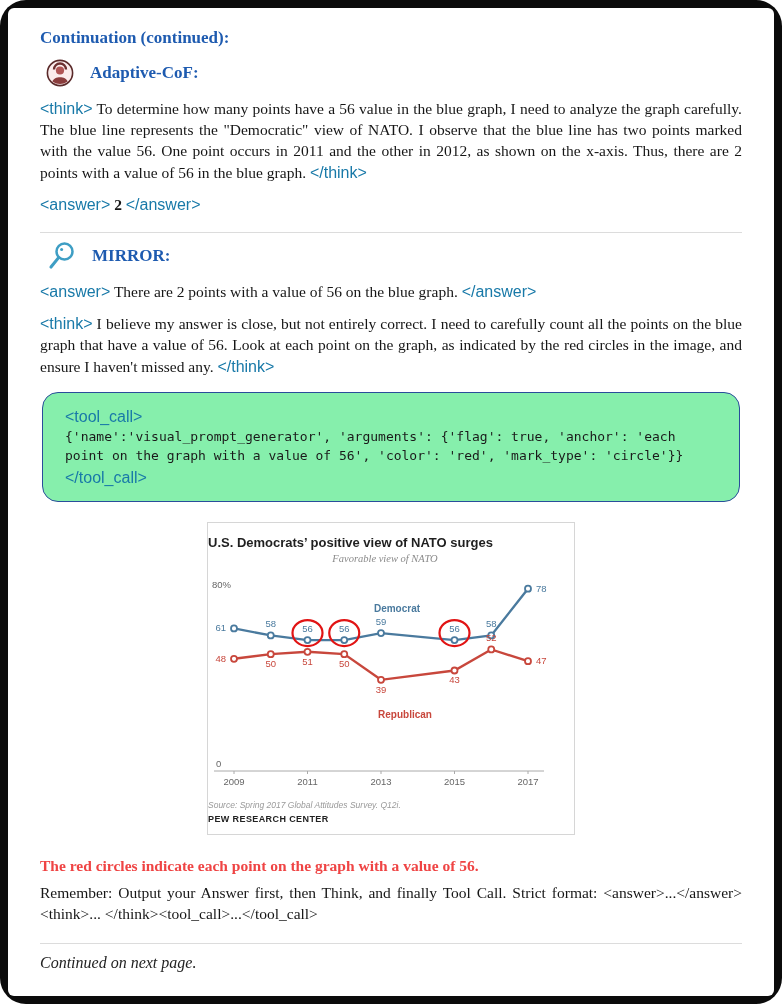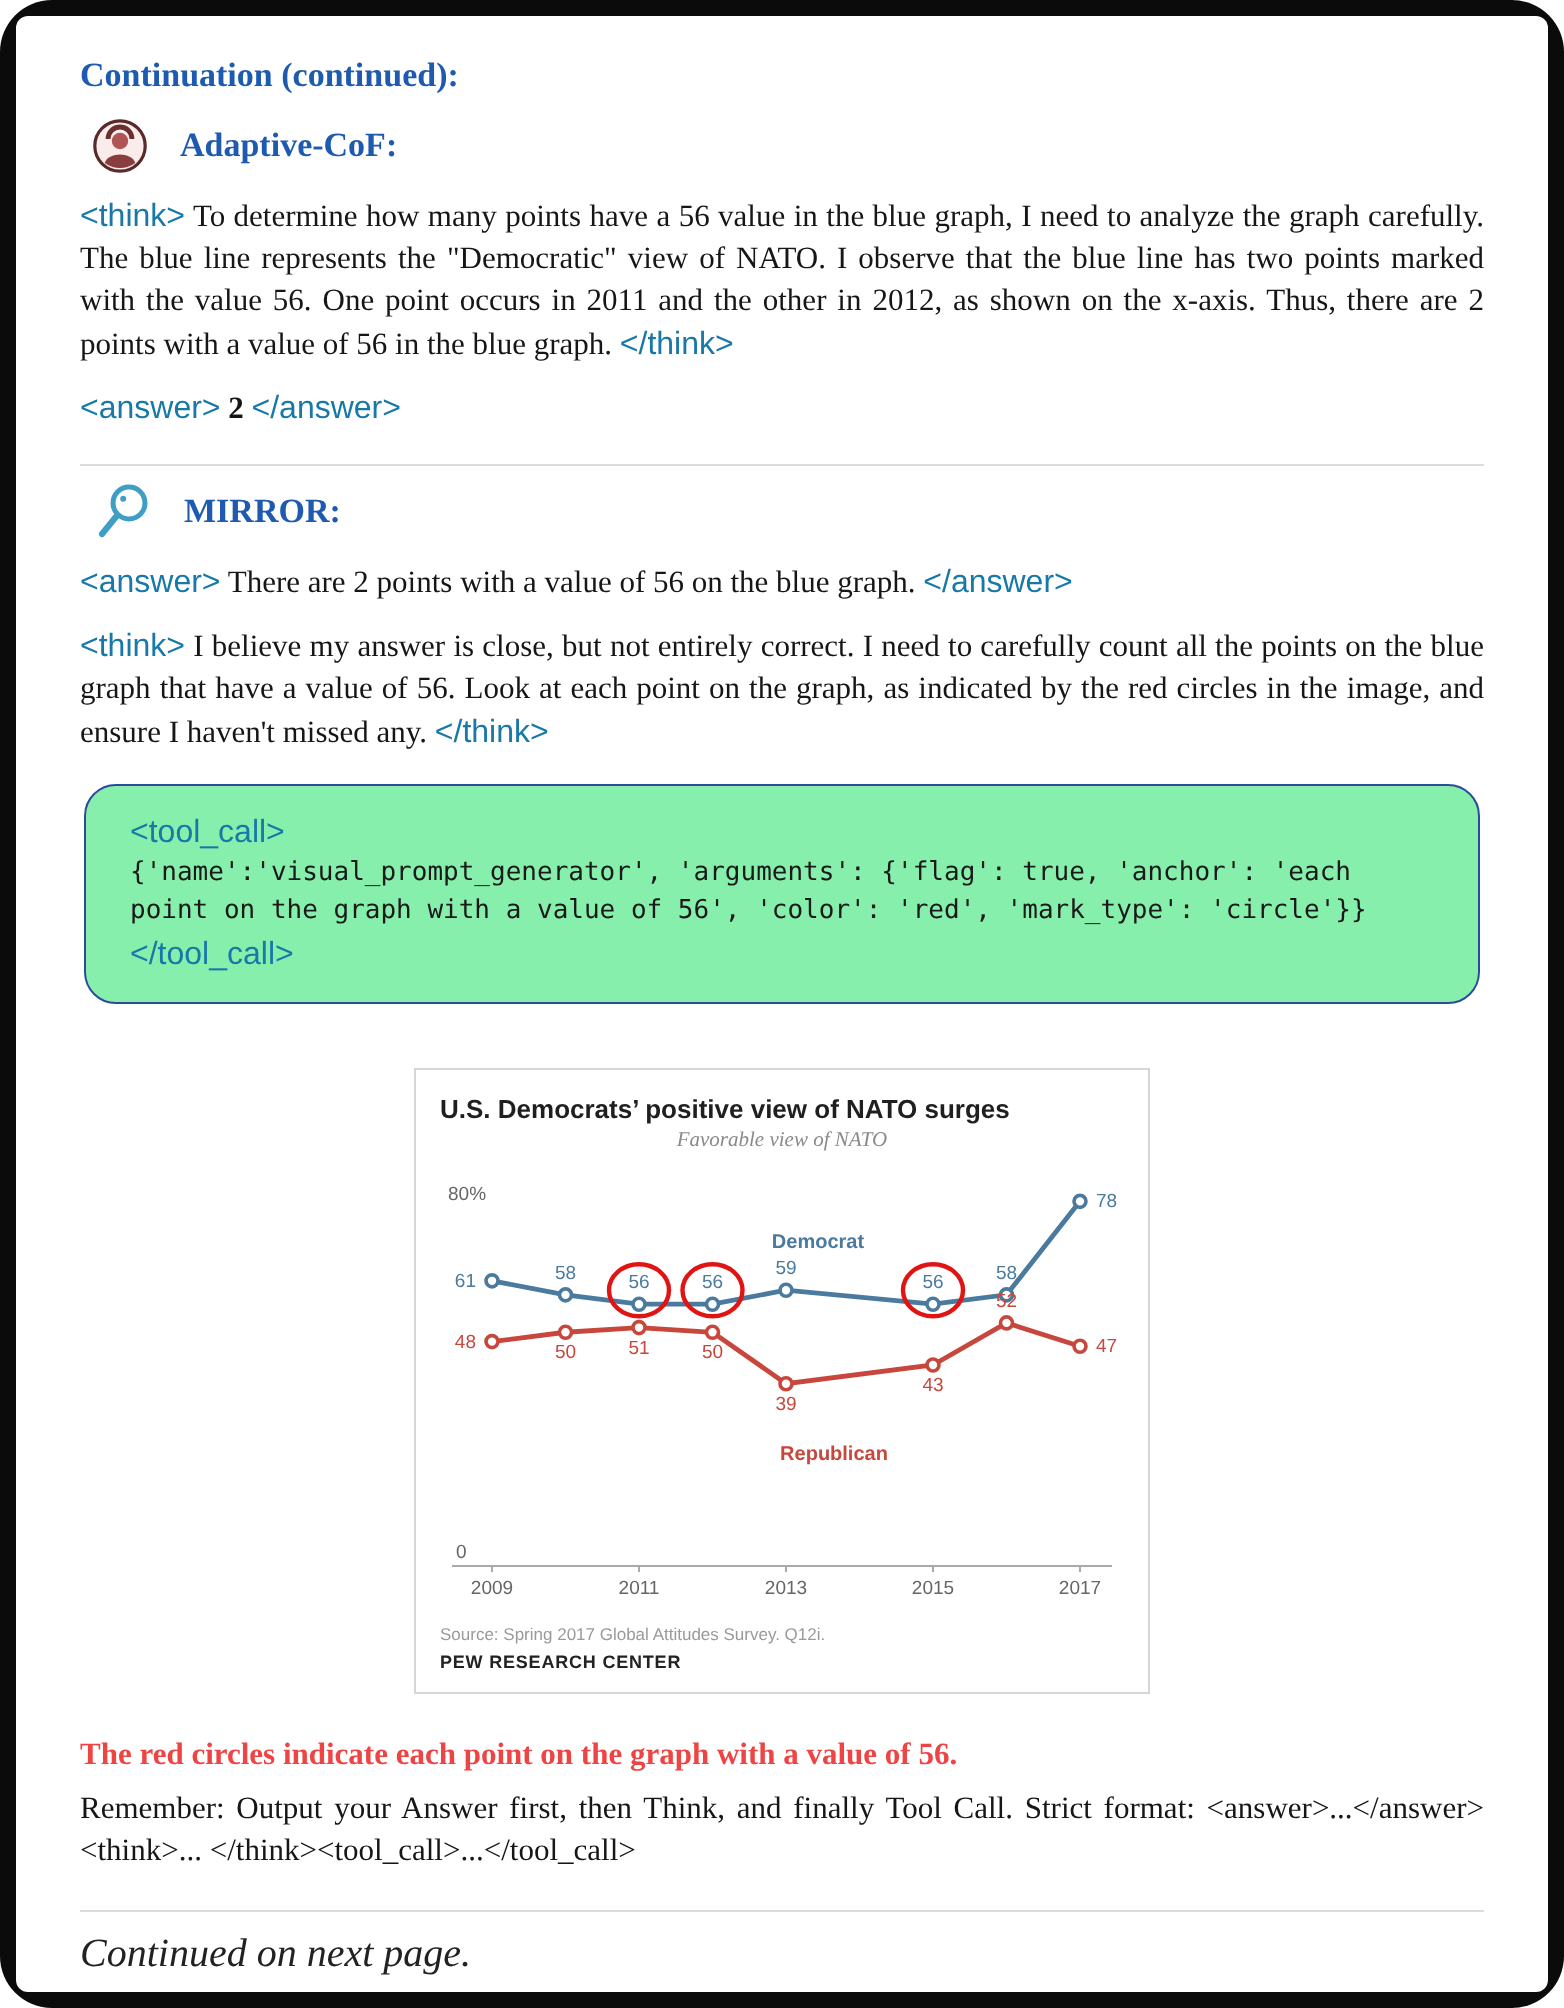--- a/index.html
+++ b/index.html
@@ -21,35 +21,35 @@
 
   .divider { border-top:1px solid #dcdcdc; margin:16px 0 2px 0; }
   .divider.mid { margin:16px 0 4px 0; }
   .divider.bottom { margin:18px 0 0 0; }
 
   .toolbox { border:1.5px solid #2a4d9b; background:#86efac; border-radius:16px;
              padding:12px 22px; margin:14px 2px 0 2px;
              font-family:"DejaVu Sans Mono", monospace; font-size:13px; line-height:1.45; color:#1a1a1a; }
   .toolbox .tool-json { white-space:pre-wrap; word-break:break-word; }
 
-  .chart-wrap { width:368px; margin:32px auto 0 auto; border:1px solid #d6d6d6; background:#fff;
-                padding:12px 12px 10px 12px; font-family:"Liberation Sans", sans-serif; }
+  .chart-wrap { width:368px; margin:20px auto 0 auto; border:1px solid #d6d6d6; background:#fff;
+                padding:12px 12px 10px 0; font-family:"Liberation Sans", sans-serif; }
   .chart-title { font-size:13px; font-weight:bold; color:#1f1f1f; line-height:1.2; }
   .chart-subtitle { font-size:10.5px; font-style:italic; color:#8a8a8a; margin-top:3px; font-family:"Liberation Serif", serif;text-align:center; }
   svg.chart { display:block; margin-top:4px; overflow:visible; }
-  .chart-source { font-size:8.5px; color:#9a9a9a; margin-top:4px; }
+  .chart-source { font-size:8.5px; color:#9a9a9a; margin-top:4px;font-style:italic; }
   .chart-brand { font-size:9px; font-weight:bold; color:#222; margin-top:4px; letter-spacing:0.4px; }
 
   svg .axlbl  { font-family:"Liberation Sans", sans-serif; font-size:9.5px; fill:#666; }
   svg .vallbl { font-family:"Liberation Sans", sans-serif; font-size:9.5px; }
   svg .slabel { font-family:"Liberation Sans", sans-serif; font-size:10px; font-weight:bold; }
 
   .caption { font-weight:bold; font-size:15.5px; color:#ef4444; margin-top:22px; }
   p.reminder { margin-top:8px; }
-  .footer-note { font-style:italic; font-size:20px; color:#222; margin-top:10px; }
+  .footer-note { font-style:italic; font-size:16px; color:#222; margin-top:10px; }
 </style>
 </head>
 <body>
 
 <div class="frame">
   <div class="page">
 
     <div class="heading">Continuation (continued):</div>
 
     <div class="agent-row">

